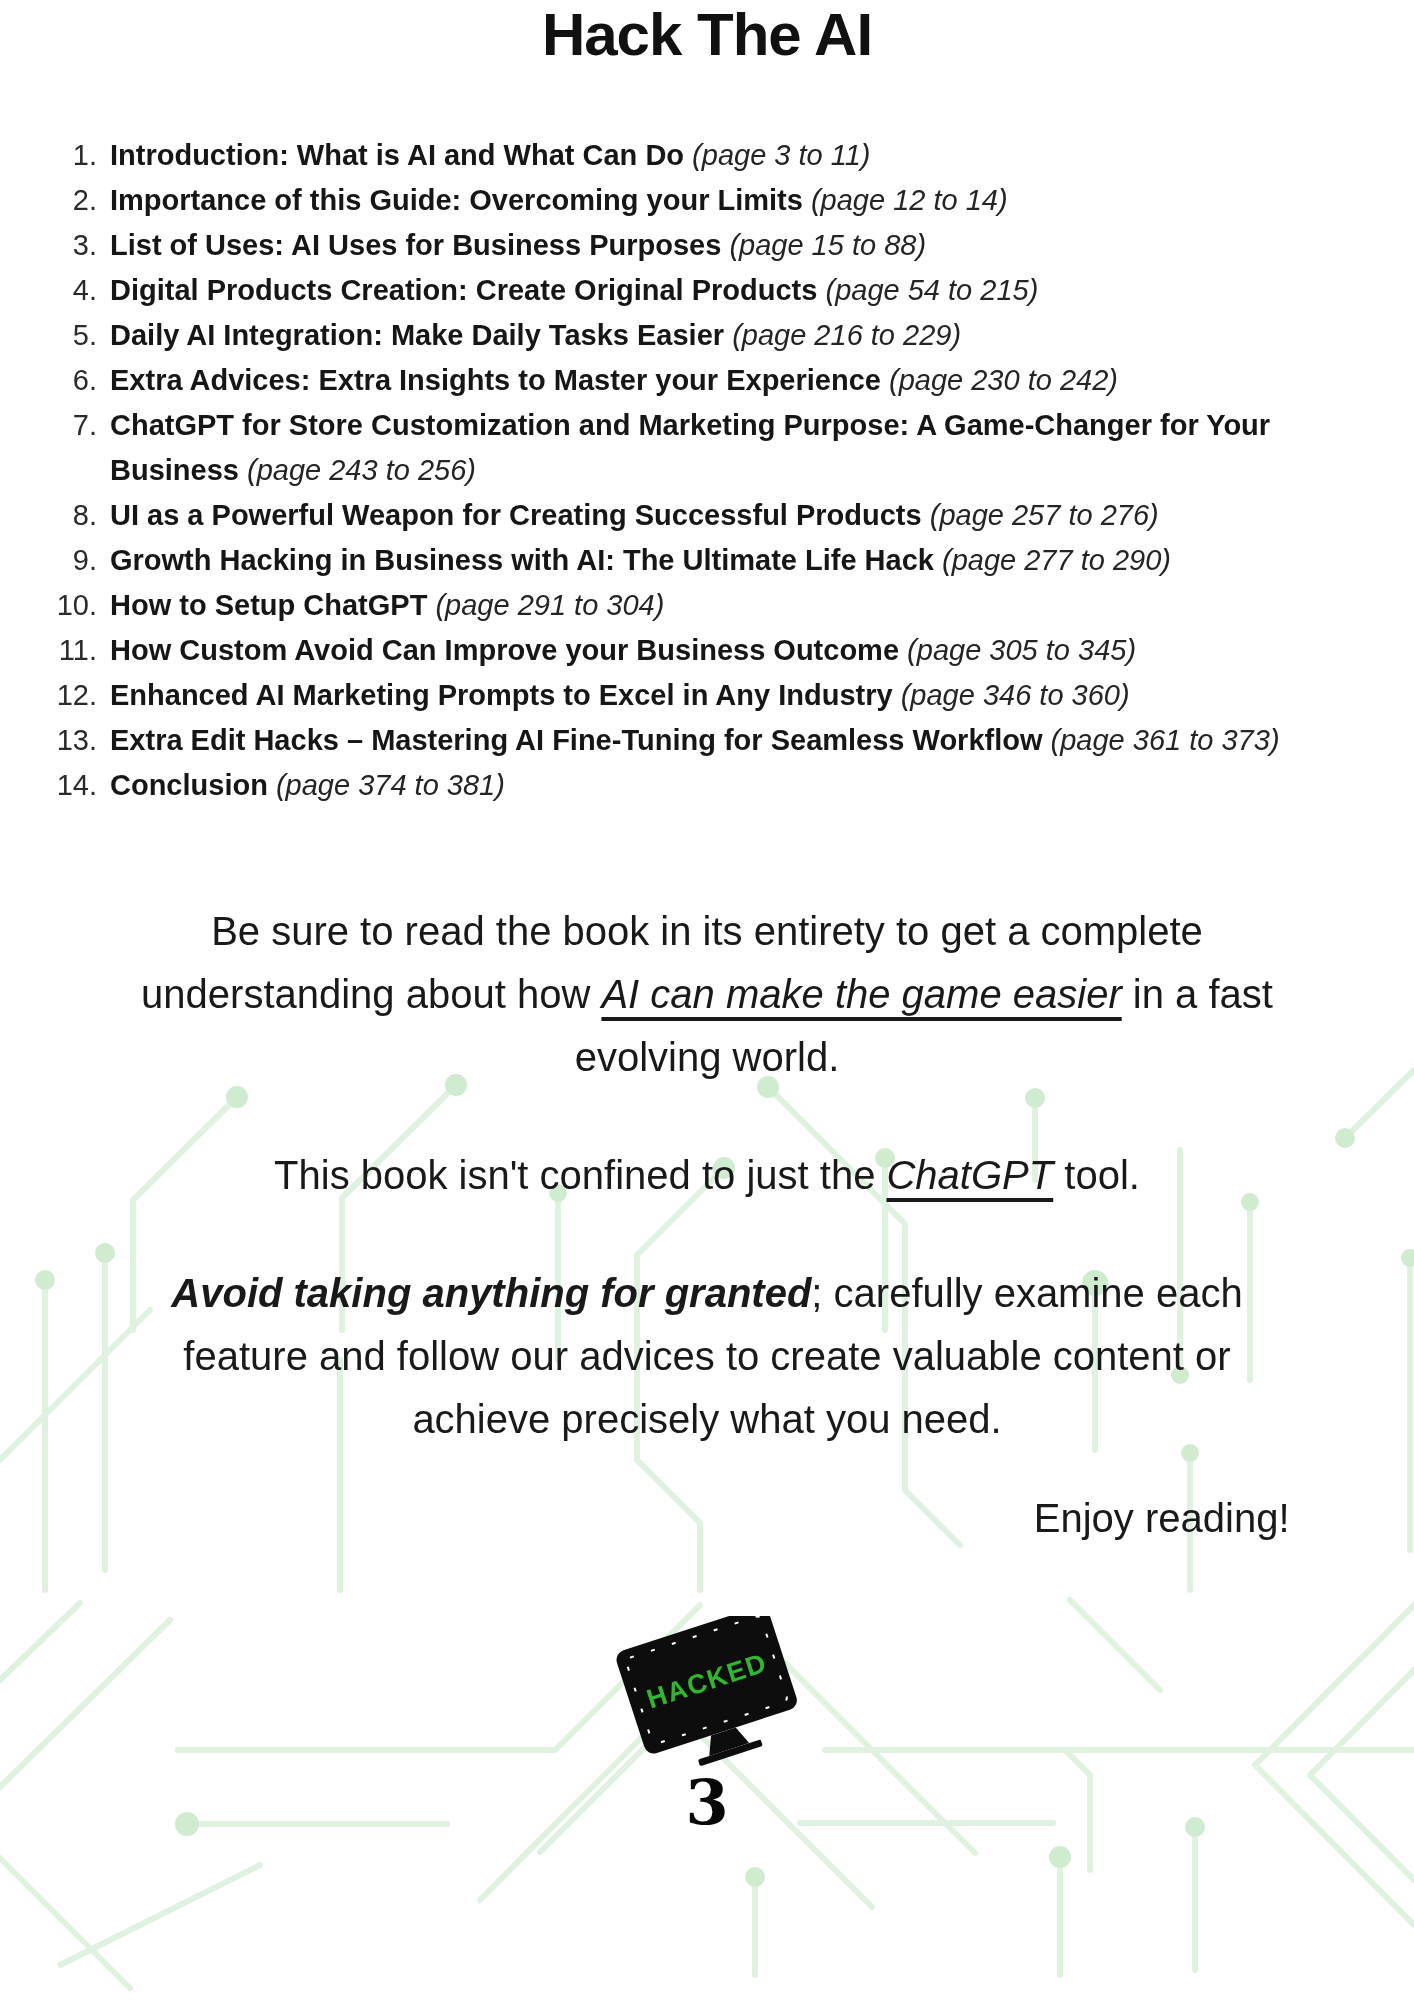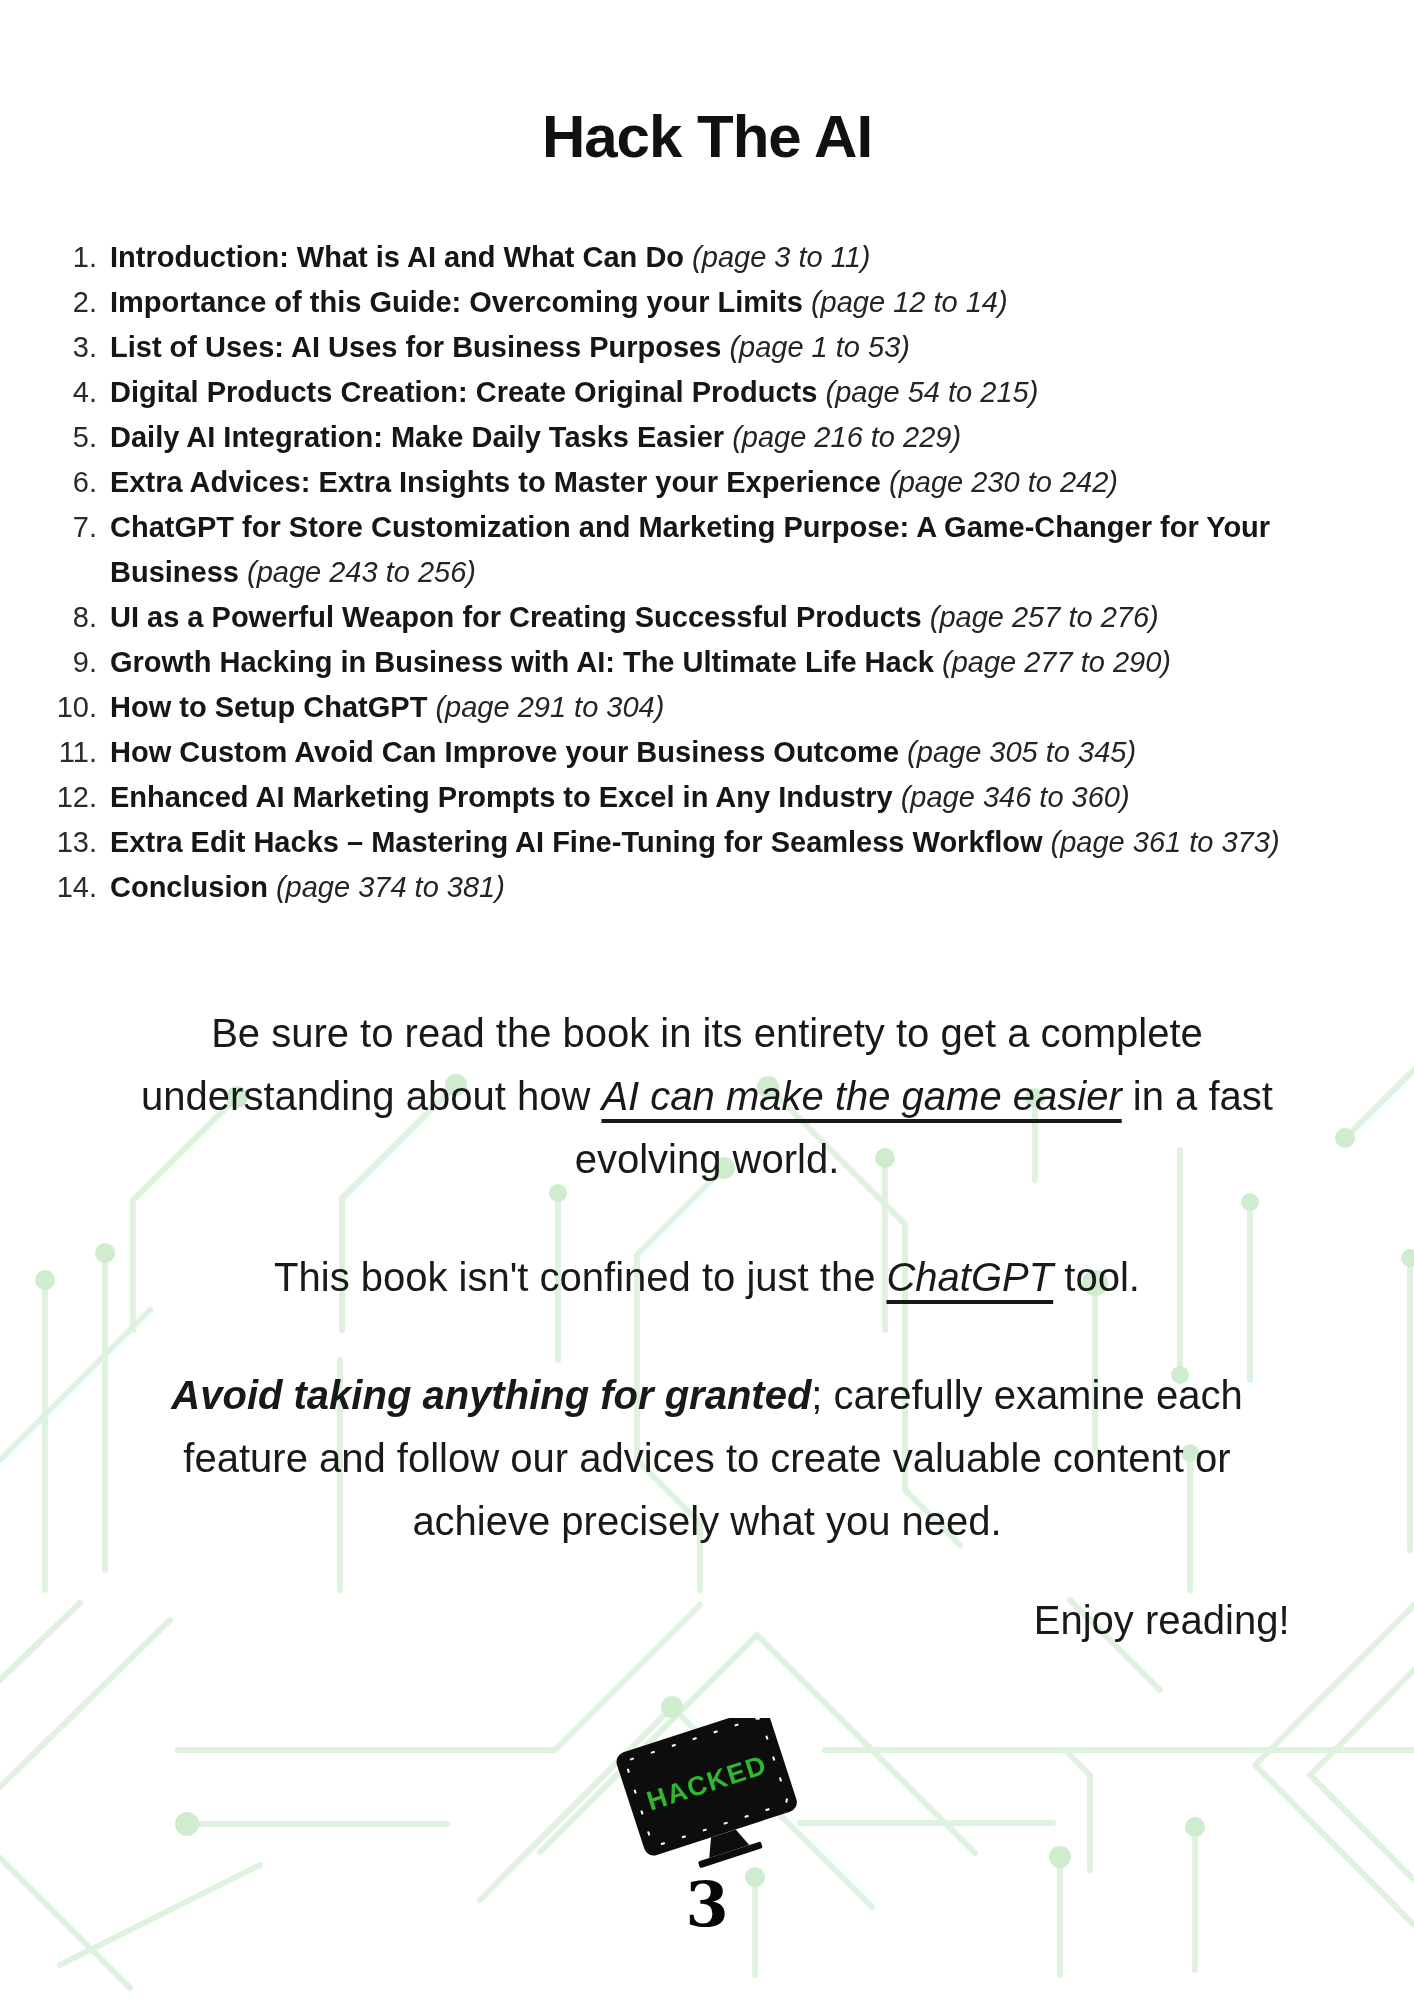--- a/index.html
+++ b/index.html
@@ -19,21 +19,20 @@
     left: 0;
     top: 1030px;
     width: 1414px;
     height: 970px;
     z-index: 0;
     pointer-events: none;
   }
   .content { position: relative; z-index: 1; }
 
   .doc-title {
-    padding-top: 102px;
     text-align: center;
     font-size: 60px;
     font-weight: 700;
     letter-spacing: -1px;
     color: #111;
   }
 
   .toc {
     margin-top: 64px;
     margin-left: 38px;
@@ -177,21 +176,21 @@
       <div class="toc-row">
           <span class="toc-num">1.</span>
           <div class="toc-text"><span>Introduction: What is AI and What Can Do</span> <span class="toc-pages">(page 3 to 11)</span></div>
         </div>
       <div class="toc-row">
           <span class="toc-num">2.</span>
           <div class="toc-text"><span>Importance of this Guide: Overcoming your Limits</span> <span class="toc-pages">(page 12 to 14)</span></div>
         </div>
       <div class="toc-row">
           <span class="toc-num">3.</span>
-          <div class="toc-text"><span>List of Uses: AI Uses for Business Purposes</span> <span class="toc-pages">(page 1 to 53)</span></div>
+          <div class="toc-text"><span>List of Uses: AI Uses for Business Purposes</span> <span class="toc-pages">(page 15 to 88)</span></div>
         </div>
       <div class="toc-row">
           <span class="toc-num">4.</span>
           <div class="toc-text"><span>Digital Products Creation: Create Original Products</span> <span class="toc-pages">(page 54 to 215)</span></div>
         </div>
       <div class="toc-row">
           <span class="toc-num">5.</span>
           <div class="toc-text"><span>Daily AI Integration: Make Daily Tasks Easier</span> <span class="toc-pages">(page 216 to 229)</span></div>
         </div>
       <div class="toc-row">

